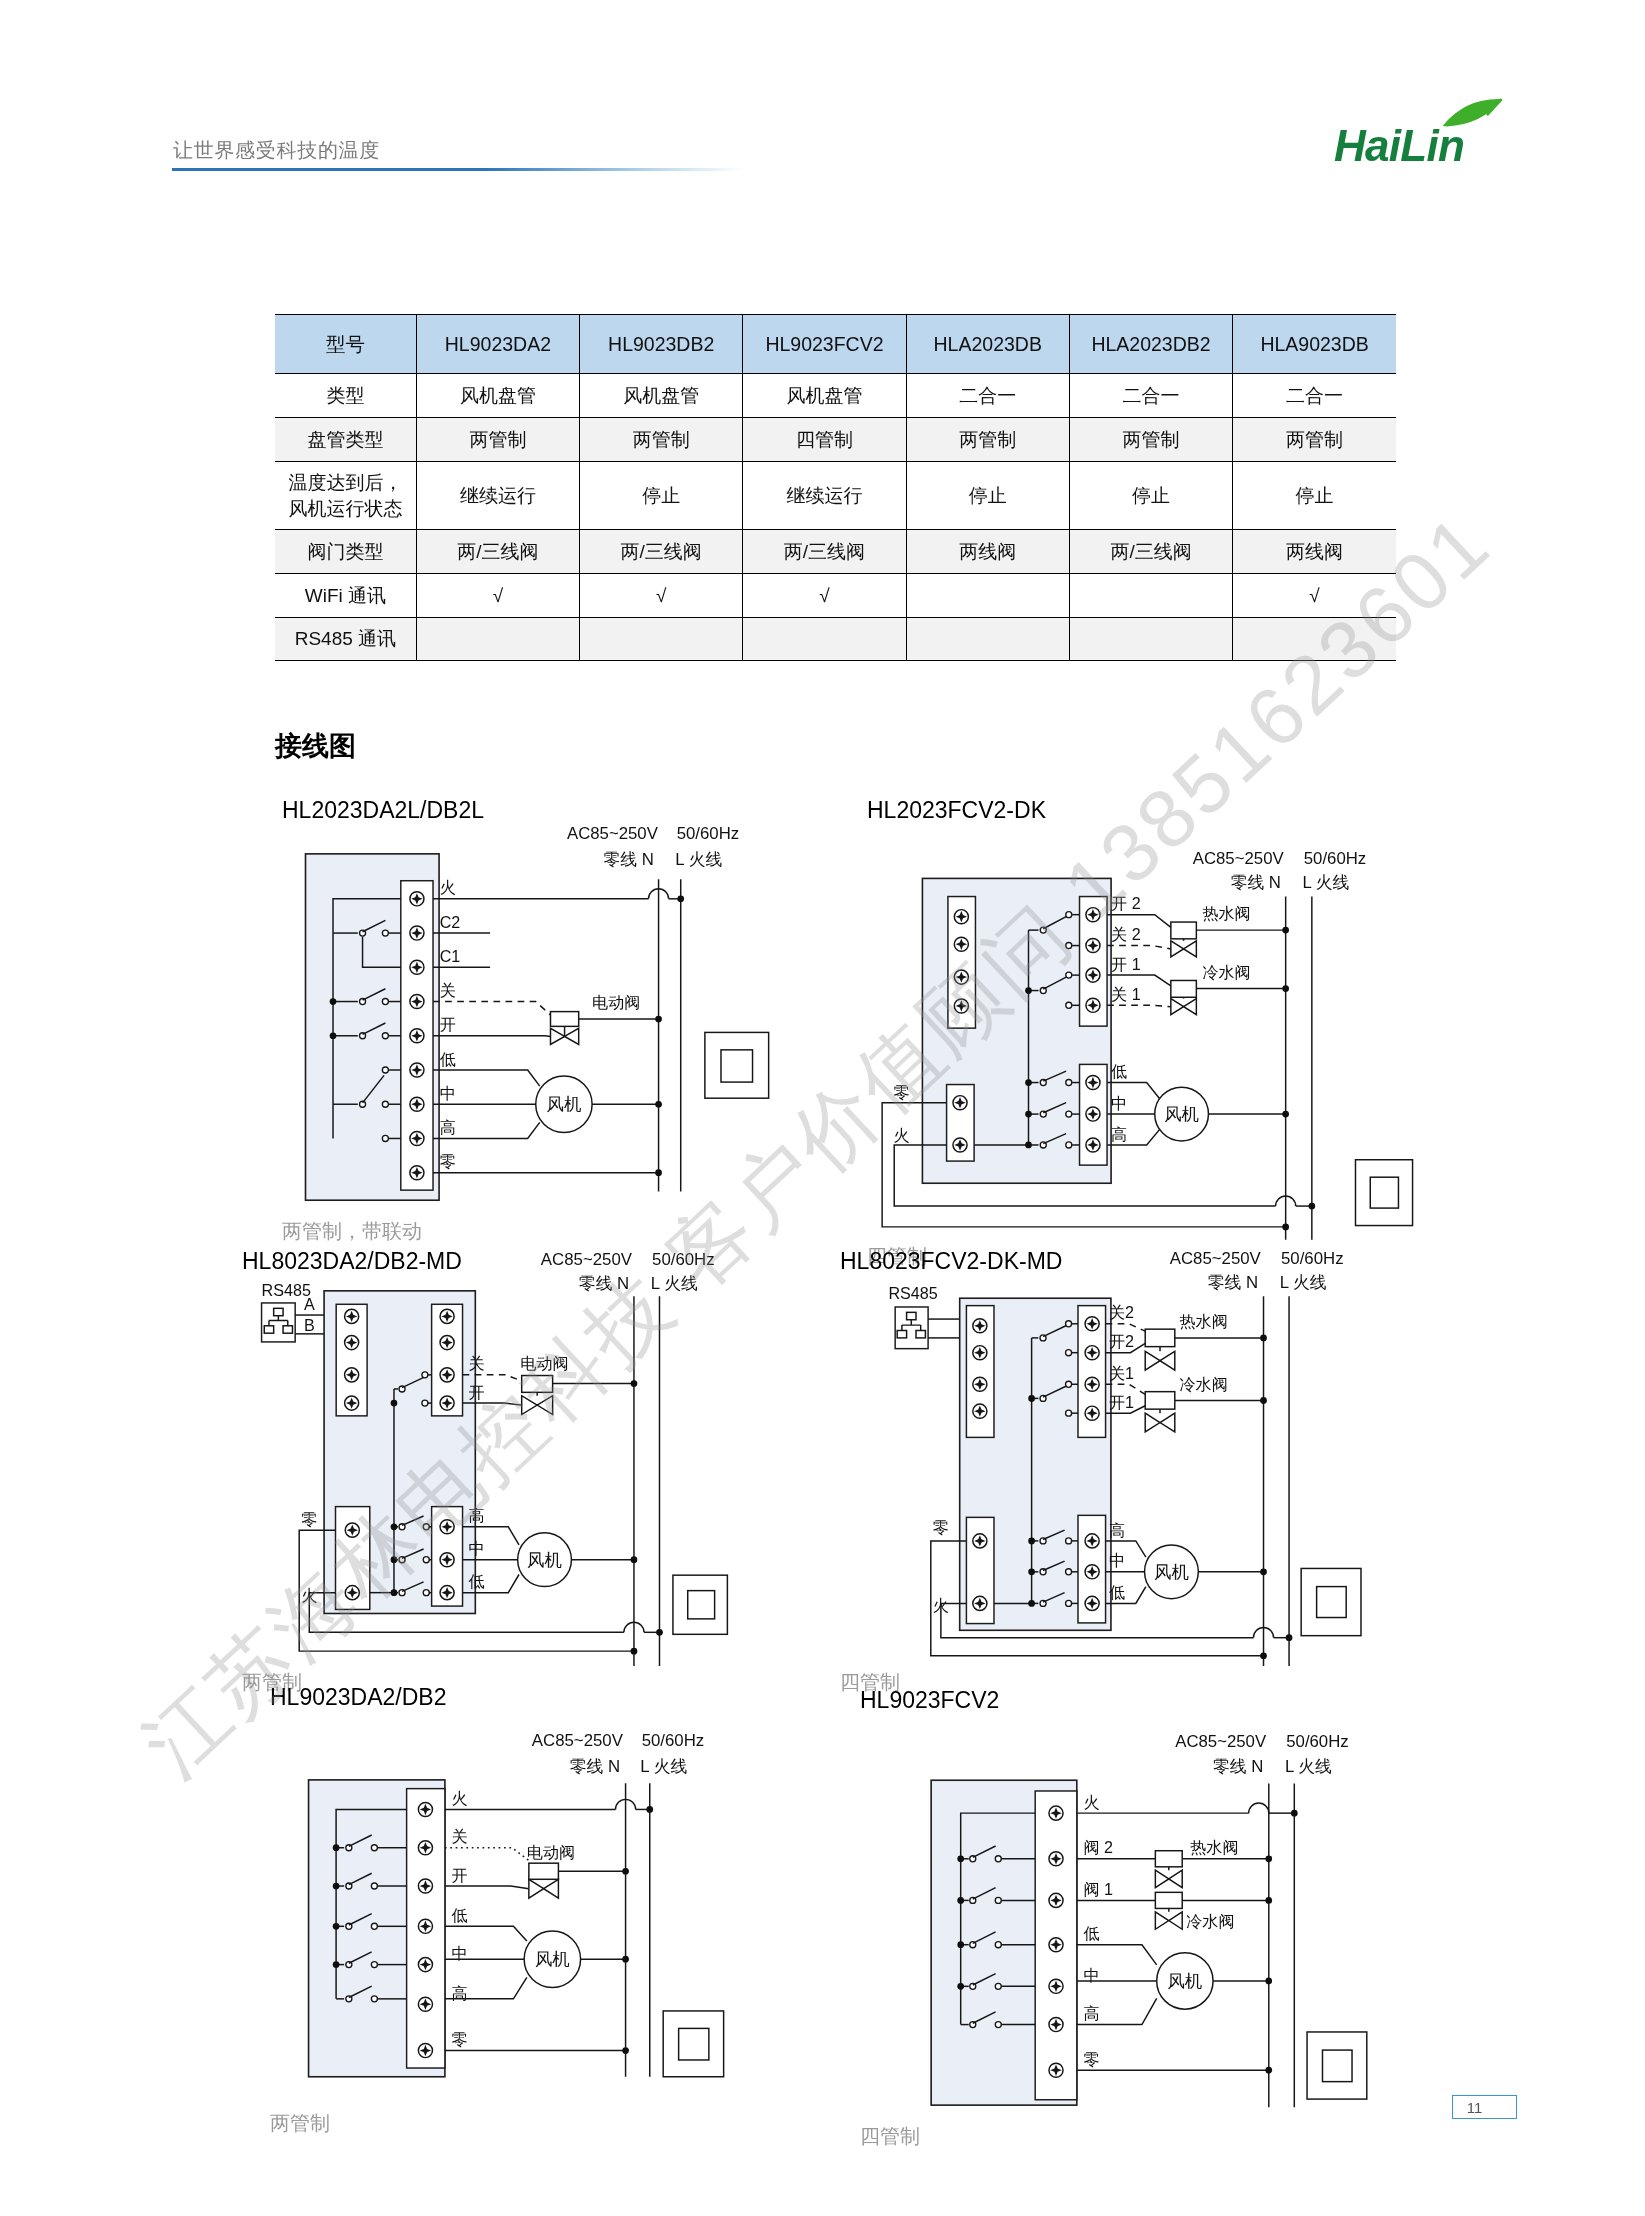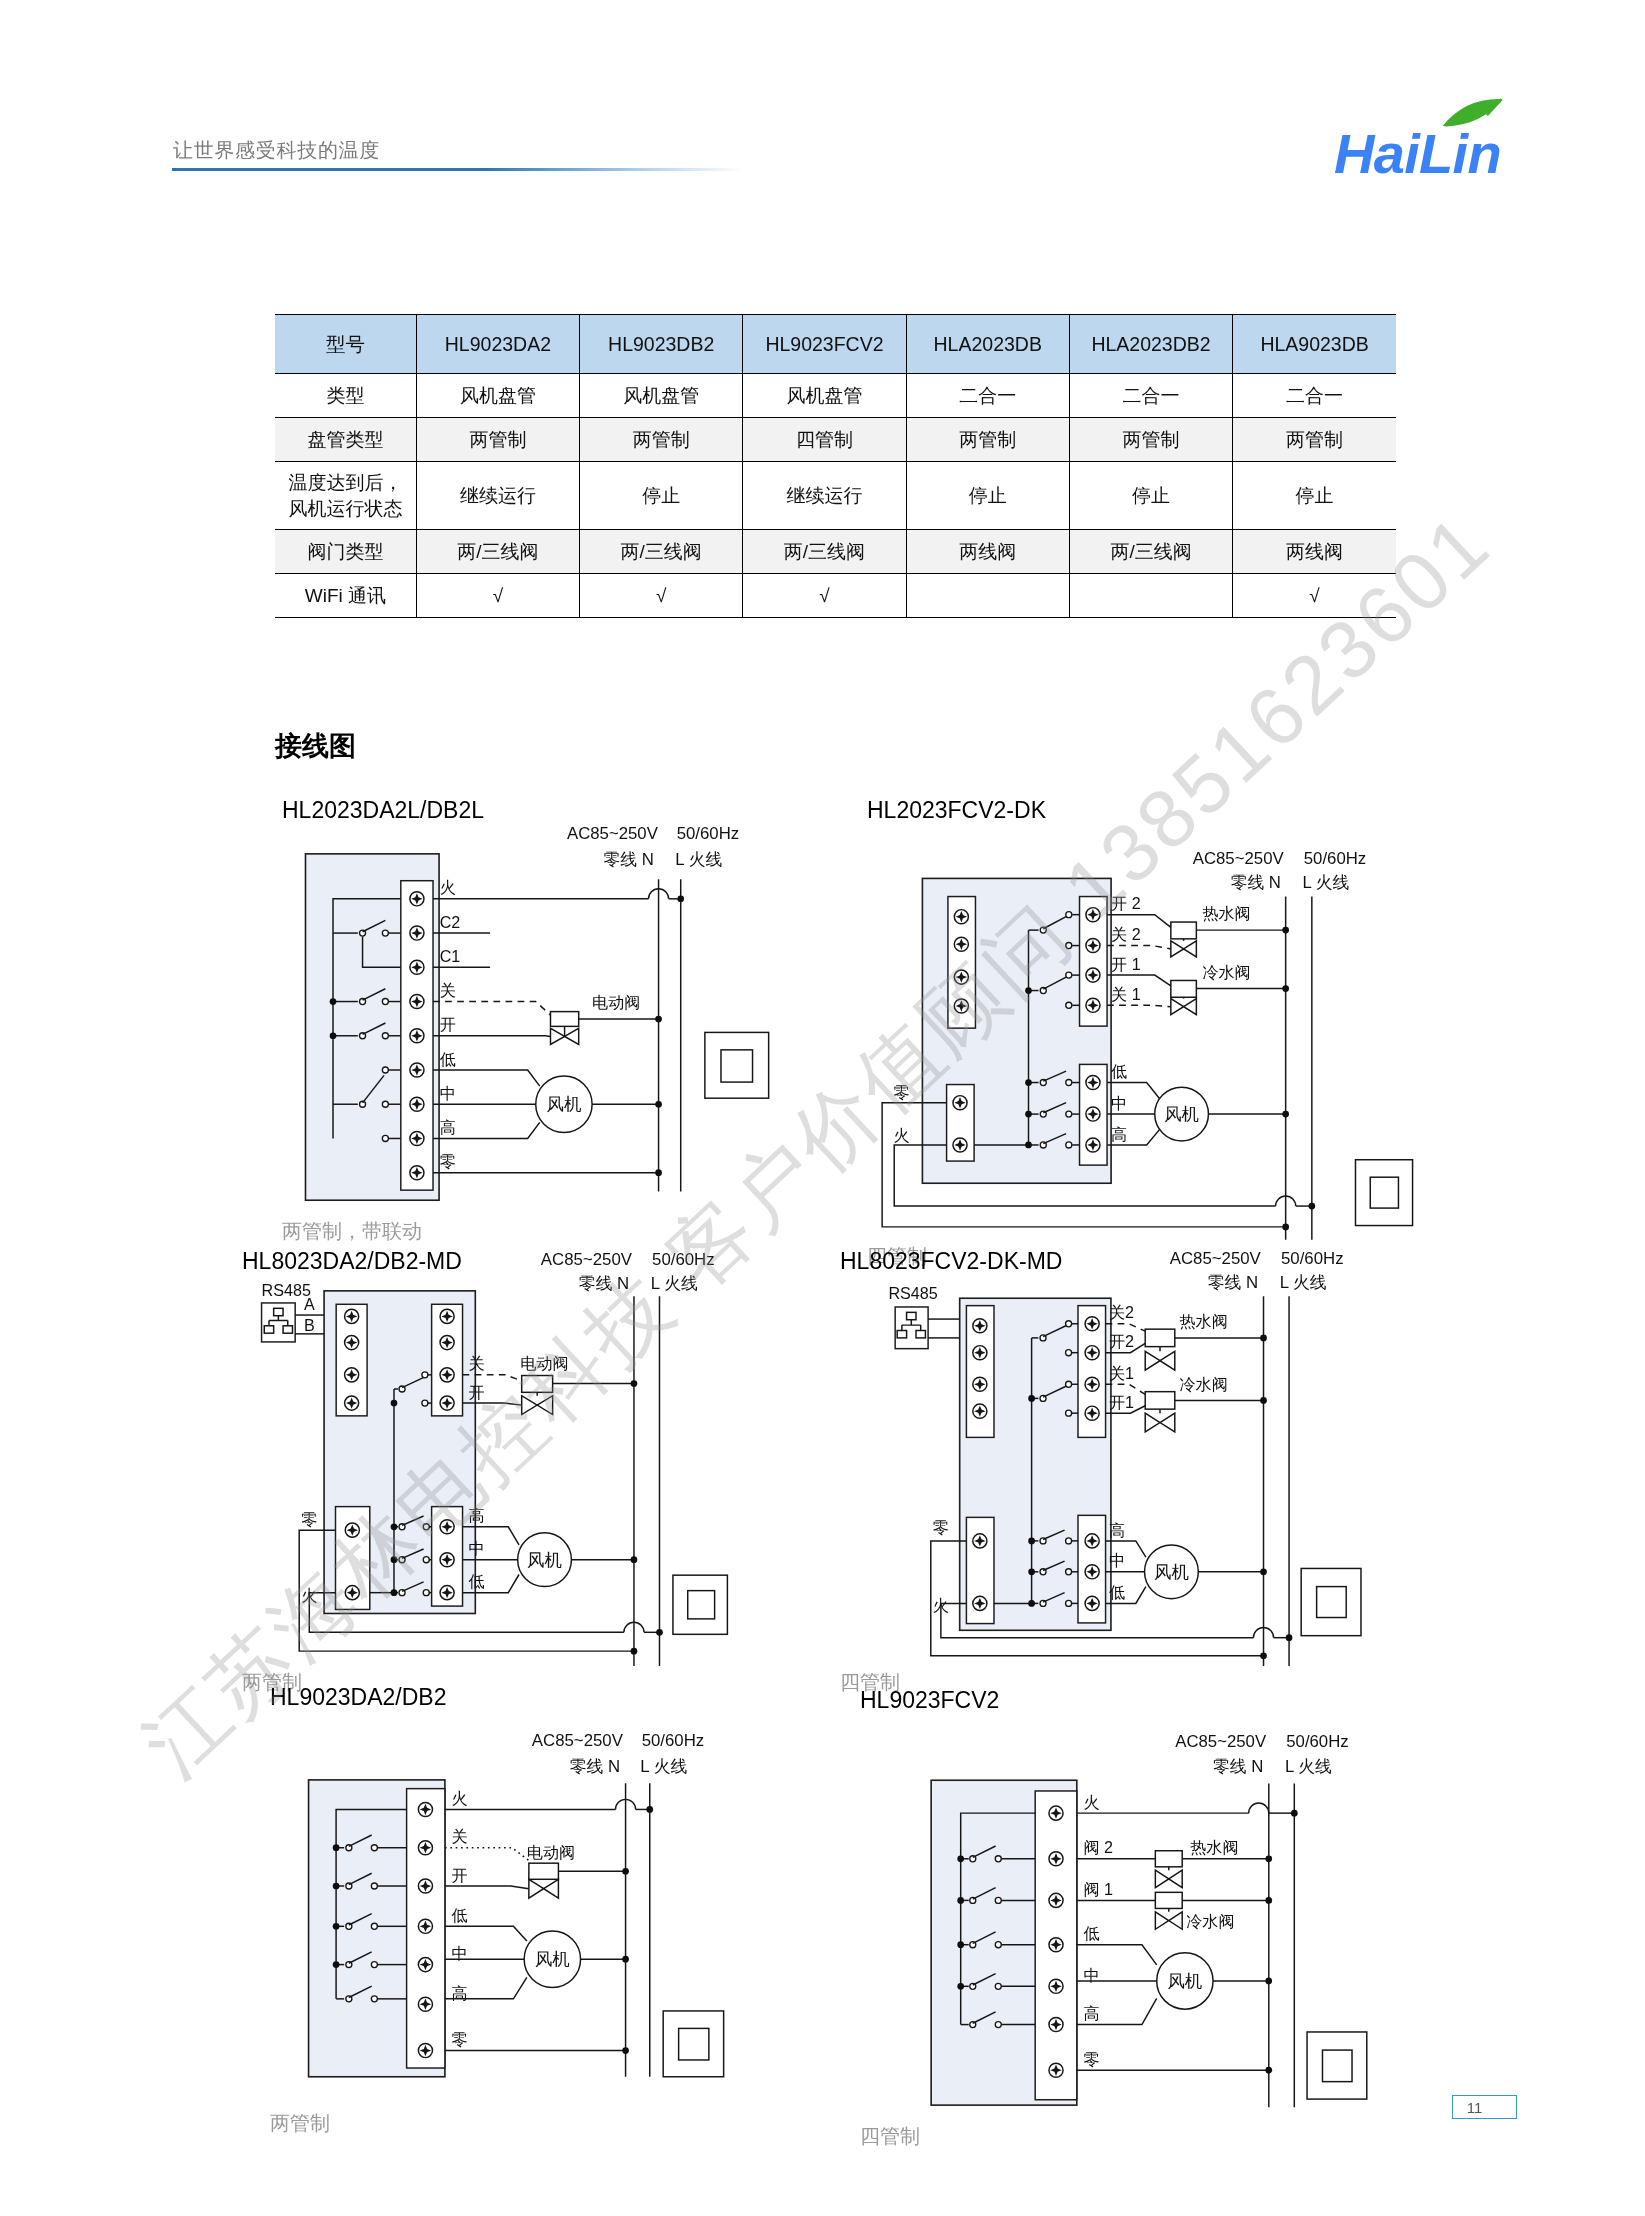--- a/index.html
+++ b/index.html
@@ -6,22 +6,22 @@
   body{
     width:1645px;height:2216px;position:relative;background:#ffffff;
     font-family:"Liberation Sans","DejaVu Sans",sans-serif;overflow:hidden;color:#111;
   }
   .abs{position:absolute;}
   
   .slogan{left:173px;top:137px;font-size:20px;color:#7b7b7b;letter-spacing:0.7px;}
   .headline{left:172px;top:168px;width:571px;height:2.7px;
     background:linear-gradient(to right,#2e74b5 0%,#2e74b5 55%,rgba(160,200,230,.85) 82%,rgba(255,255,255,0) 100%);}
   .logo{left:1334px;top:98px;width:202px;height:81px;}
-  .logo-text{position:absolute;left:0;top:23px;font-size:56px;font-weight:bold;font-style:italic;
-    color:#3b82f6;letter-spacing:-0.7px;}
+  .logo-text{position:absolute;left:0;top:23px;font-size:44px;font-weight:bold;font-style:italic;
+    color:#15803d;letter-spacing:-0.7px;}
   .logo-leaf{position:absolute;left:106px;top:-2.7px;}
   
   .spec-table{left:275px;top:314px;}
   table{border-collapse:collapse;width:1121px;table-layout:fixed;}
   td,th{border-top:1.3px solid #000;border-bottom:1.3px solid #000;border-left:1.3px solid #000;
     text-align:center;vertical-align:middle;padding:4px 5.4px;font-size:19px;font-weight:normal;}
   td:first-child,th:first-child{border-left:none;}
   tr.h th{background:#bdd7ee;height:50px;font-size:19.5px;}
   tr.r1 td{height:35px;}
   tr.r2 td{height:35px;background:#f2f2f2;}
@@ -135,20 +135,29 @@
     </tr>
     <tr class="r5">
       <td>WiFi 通讯</td>
       <td>√</td>
       <td>√</td>
       <td>√</td>
       <td></td>
       <td></td>
       <td>√</td>
     </tr>
+    <tr class="r6">
+      <td>RS485 通讯</td>
+      <td></td>
+      <td></td>
+      <td></td>
+      <td></td>
+      <td></td>
+      <td></td>
+    </tr>
   </tbody>
     </table>
 </div>
 
 <div class="abs section-title">接线图</div>
 
 <div class="diagram" style="left:282px;top:773px;width:490px;height:490px">
   <div class="dg-title" style="left:0;top:24px;width:417px">HL2023DA2L/DB2L</div>
   <svg width="490" height="447" viewBox="0 0 730 665">
     <g>

